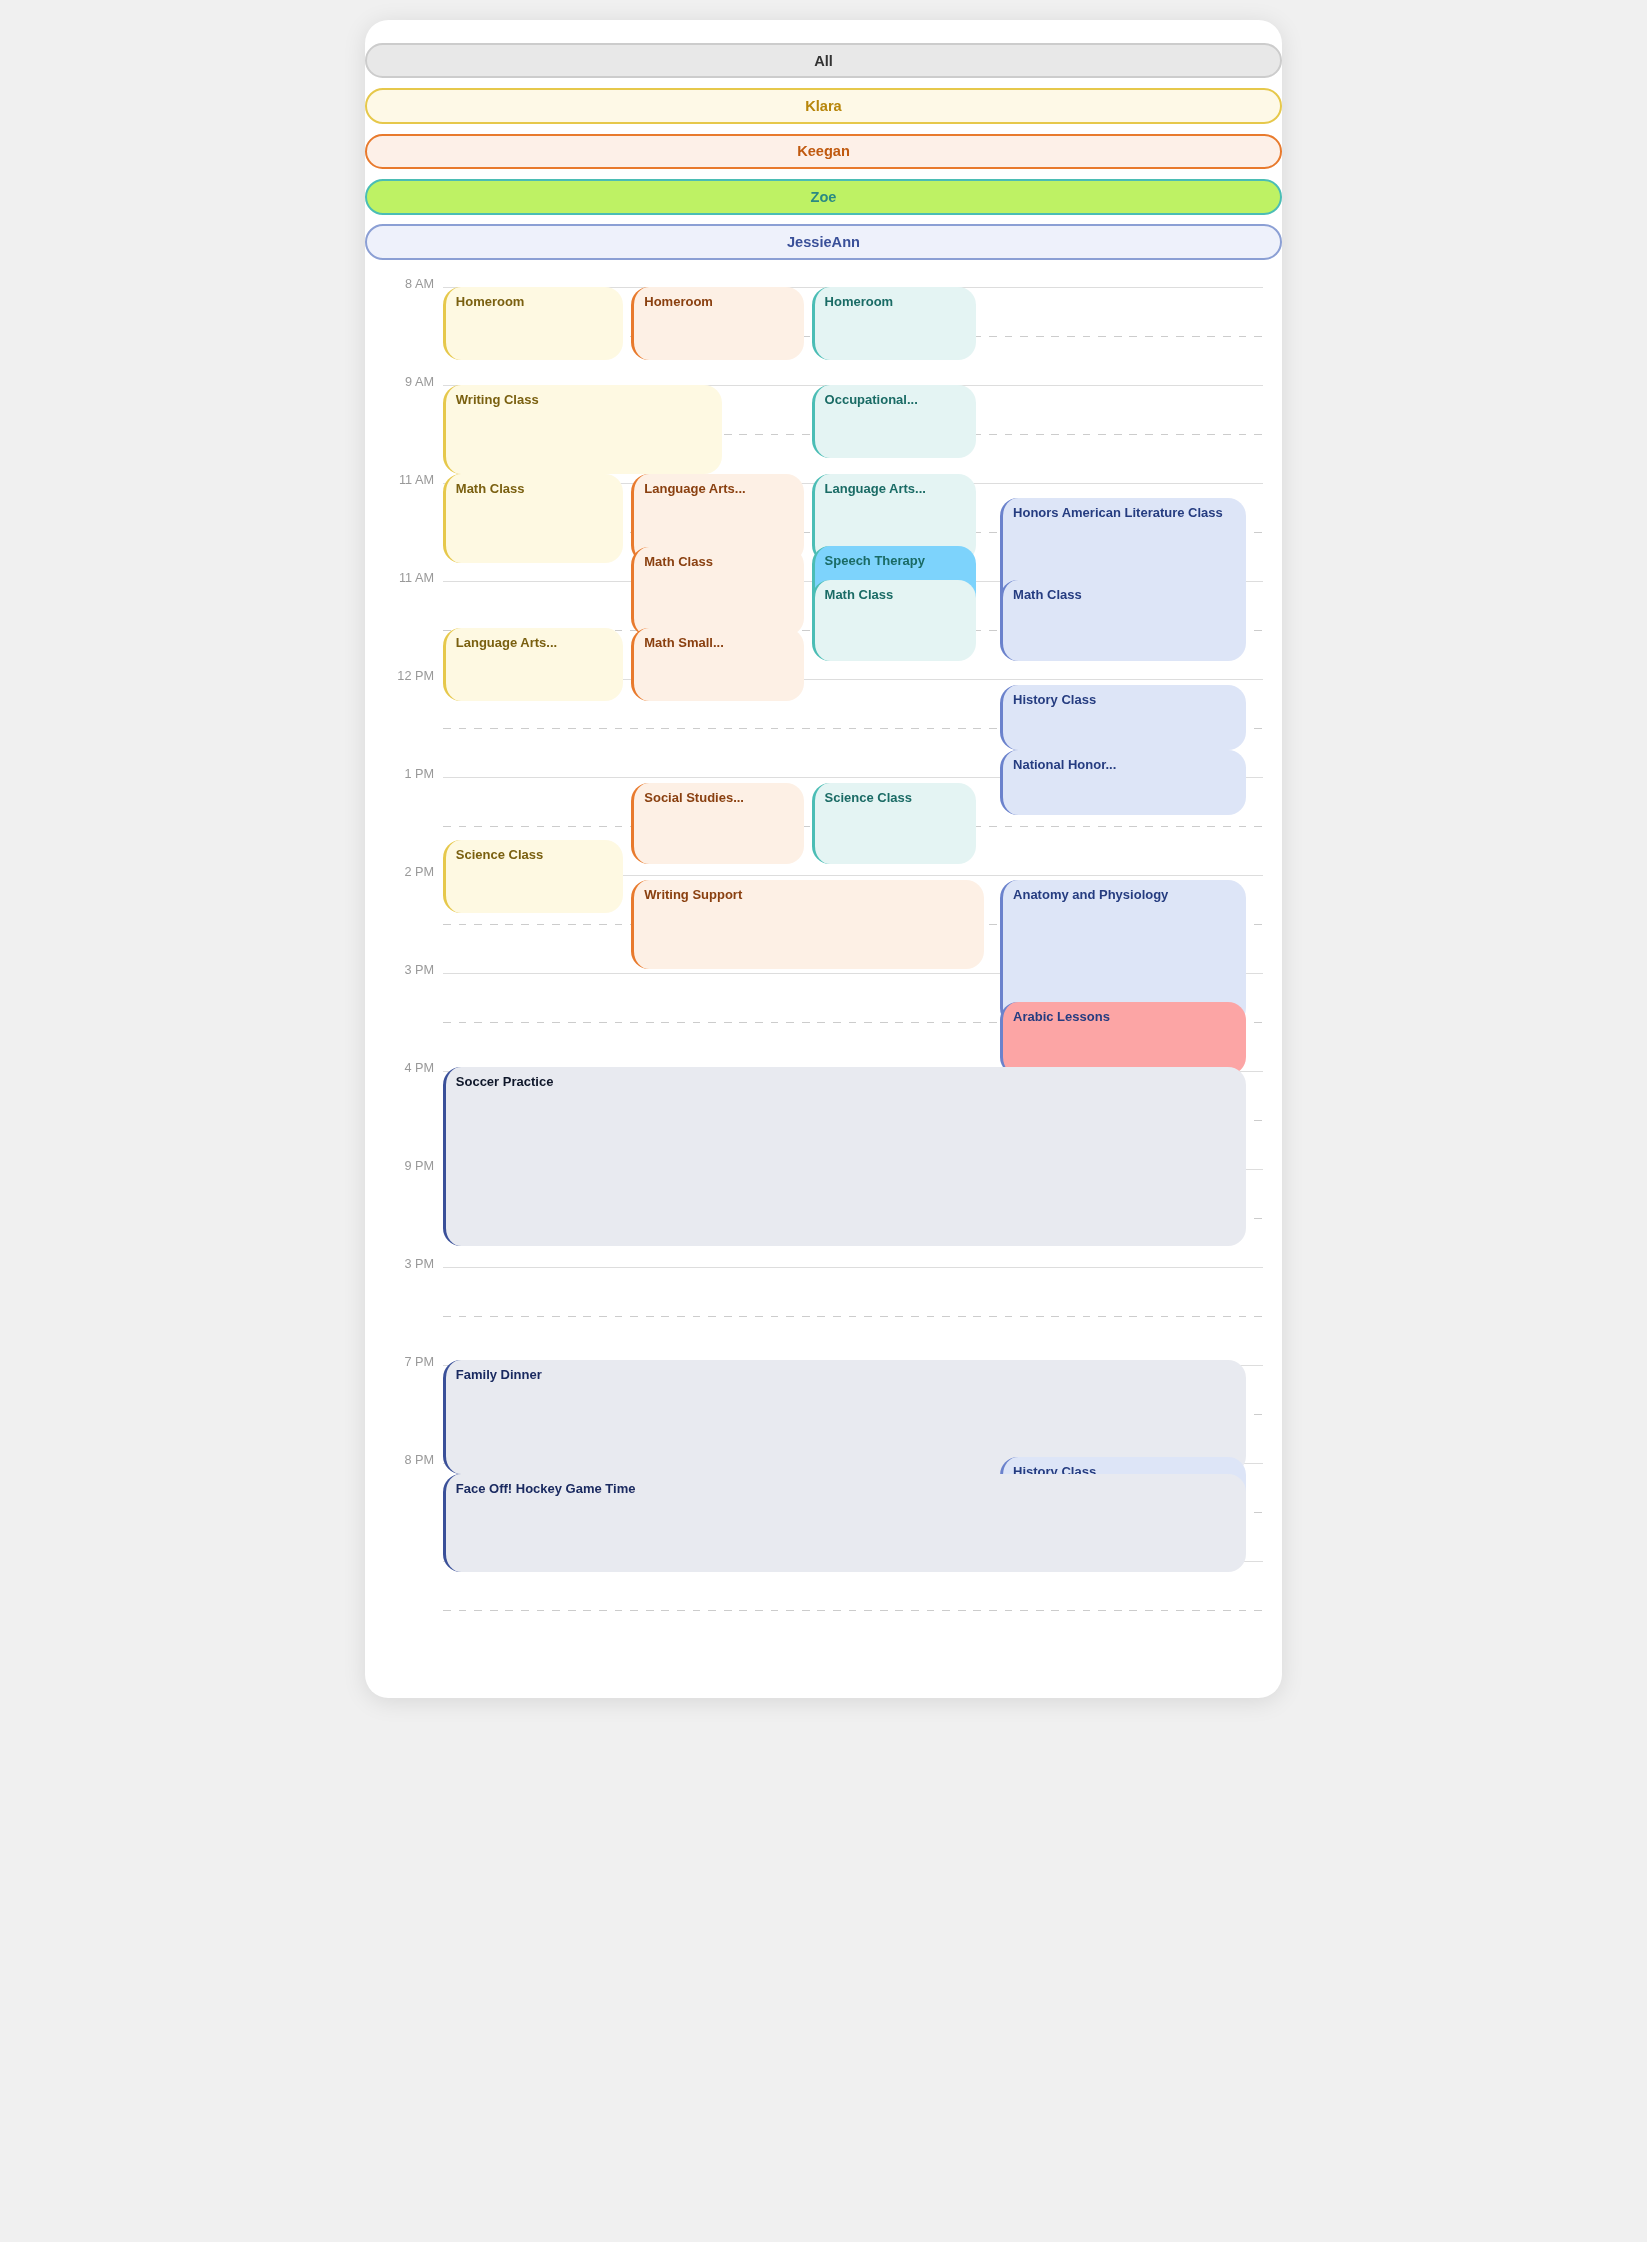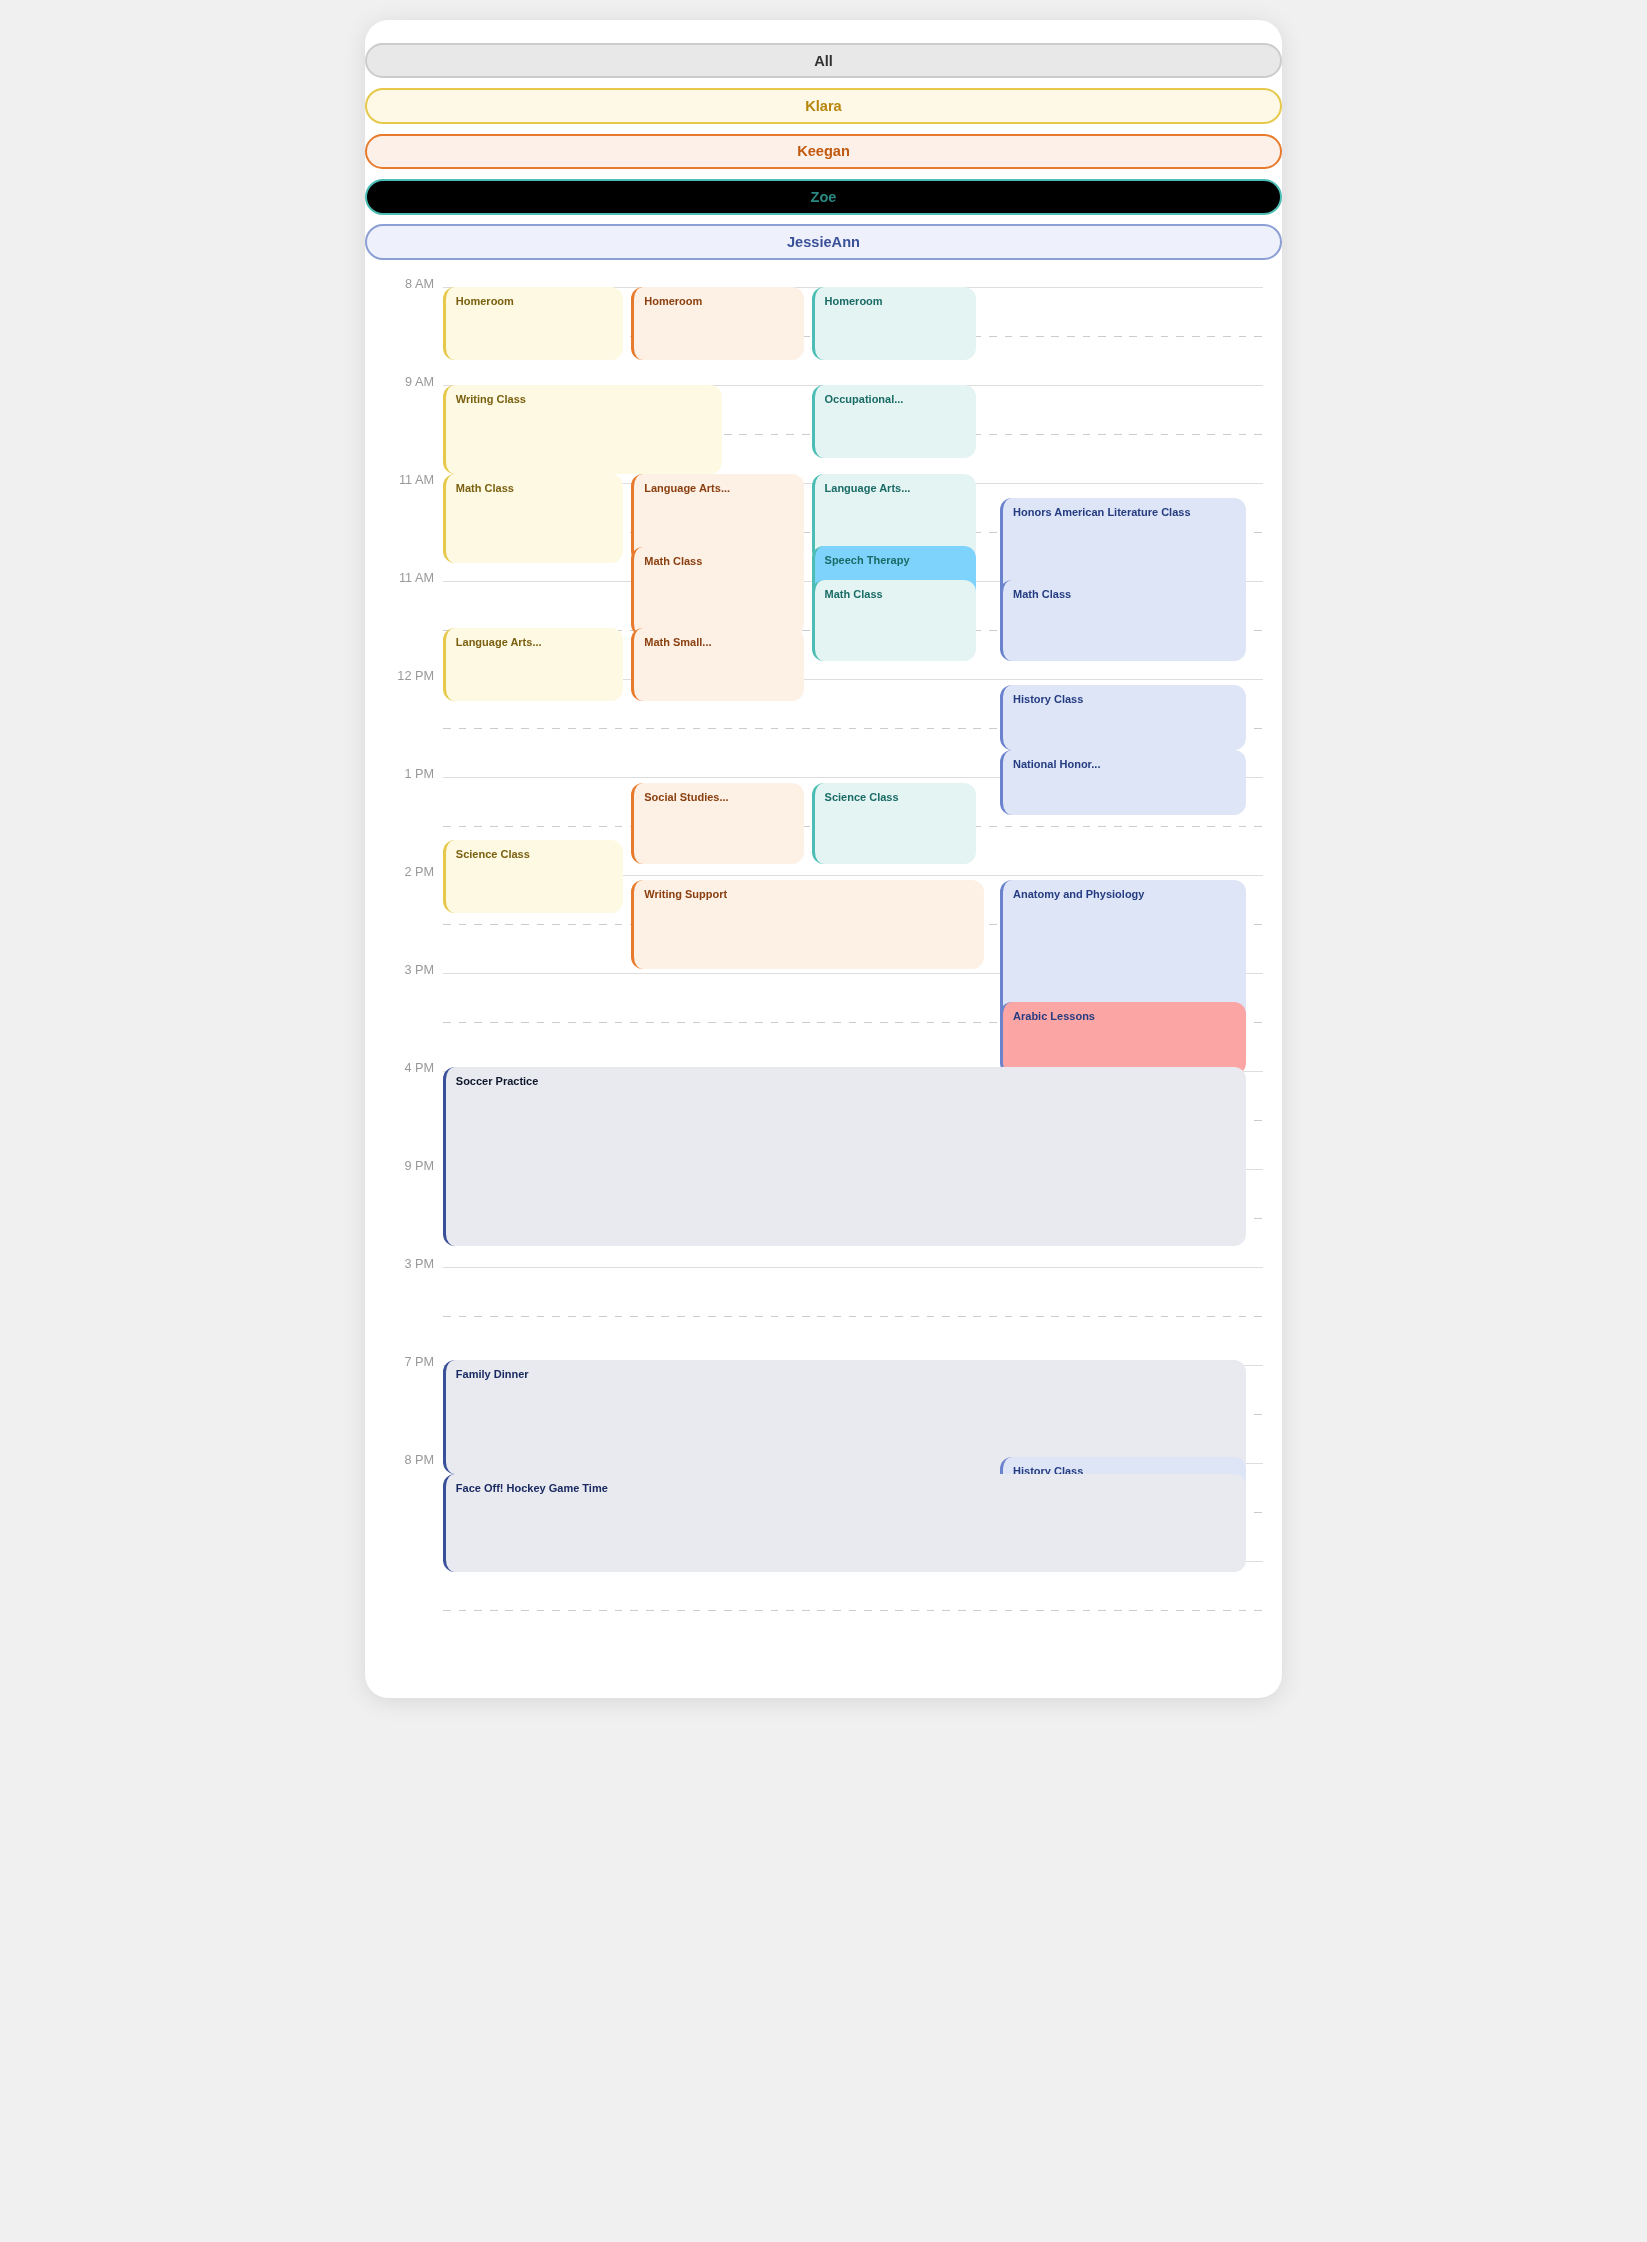--- a/index.html
+++ b/index.html
@@ -33,21 +33,21 @@
       font-size: 14.6px;
       font-weight: 600;
       cursor: pointer;
       border: 2px solid transparent;
       background: #f5f5f5;
       color: #333;
     }
     .filter-btn.active { background: #e8e8e8; border-color: #ccc; }
     .filter-btn.klara { background: #fef9e7; border-color: #e6c84b; color: #b8860b; }
     .filter-btn.keegan { background: #fdf0e8; border-color: #e87a2d; color: #c05a10; }
-    .filter-btn.zoe { background: #000000; border-color: #4bbdb5; color: #2a8a83; }
+    .filter-btn.zoe { background: #bef264; border-color: #4bbdb5; color: #2a8a83; }
     .filter-btn.jessieann { background: #eef1fb; border-color: #8b9fd4; color: #3a5099; }
 
     
     .calendar {
       position: relative;
       padding: 0 19.5px 0 78px;
     }
     .hour-row {
       position: relative;
       height: 98px;
@@ -83,23 +83,23 @@
     .events-layer {
       position: absolute;
       top: 0;
       left: 78px;
       right: 19.5px;
       bottom: 0;
       pointer-events: none;
     }
     .event {
       position: absolute;
-      border-radius: 12px;
+      border-radius: 18px;
       padding: 6.8px 9.8px;
-      font-size: 11px;
+      font-size: 13px;
       font-weight: 600;
       line-height: 1.3;
       overflow: hidden;
     }
 
     .calendar-wrapper {
       position: relative;
     }
     .hours-container {
       position: relative;

